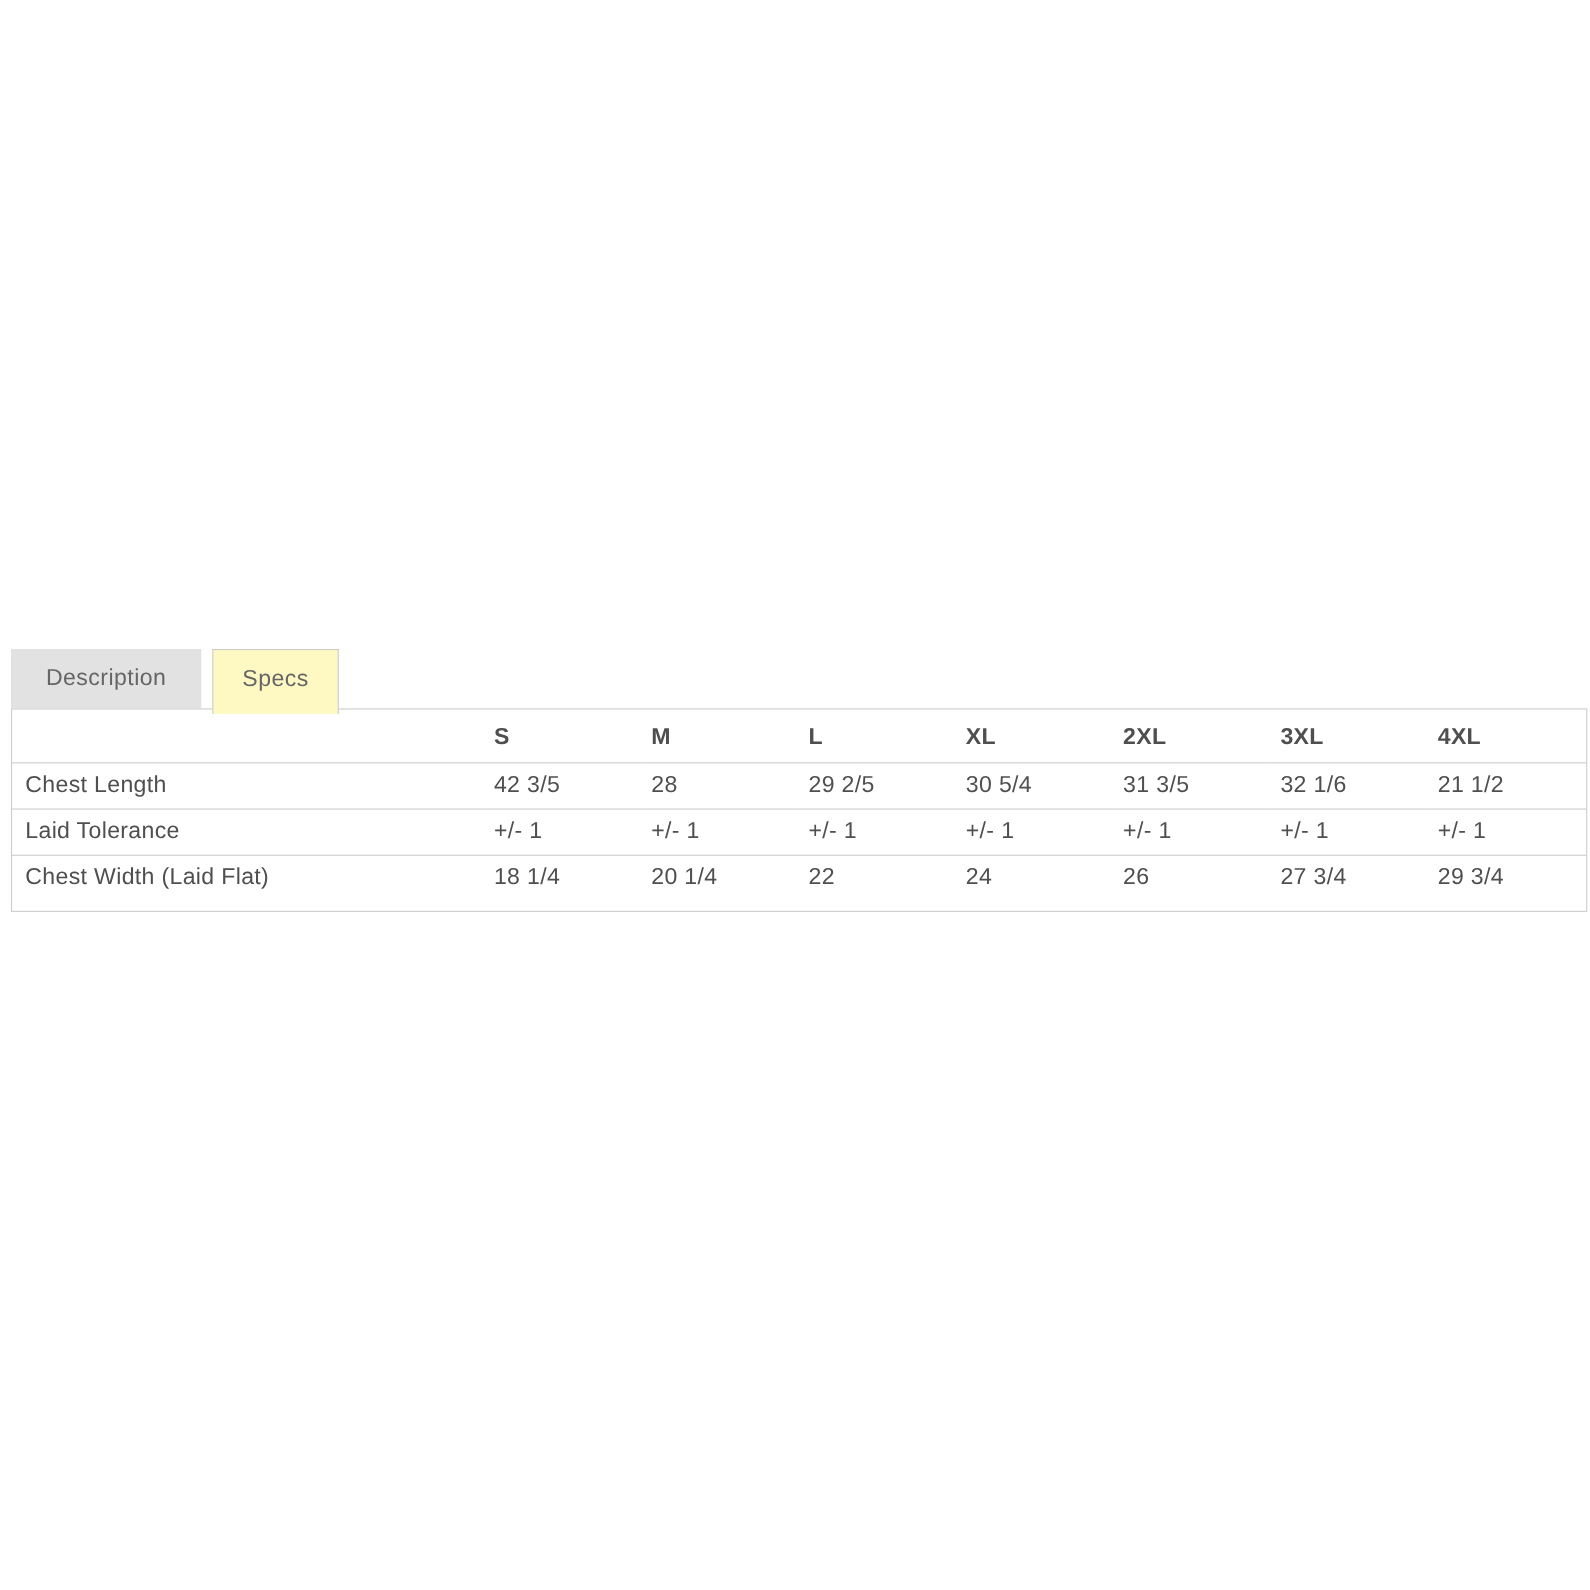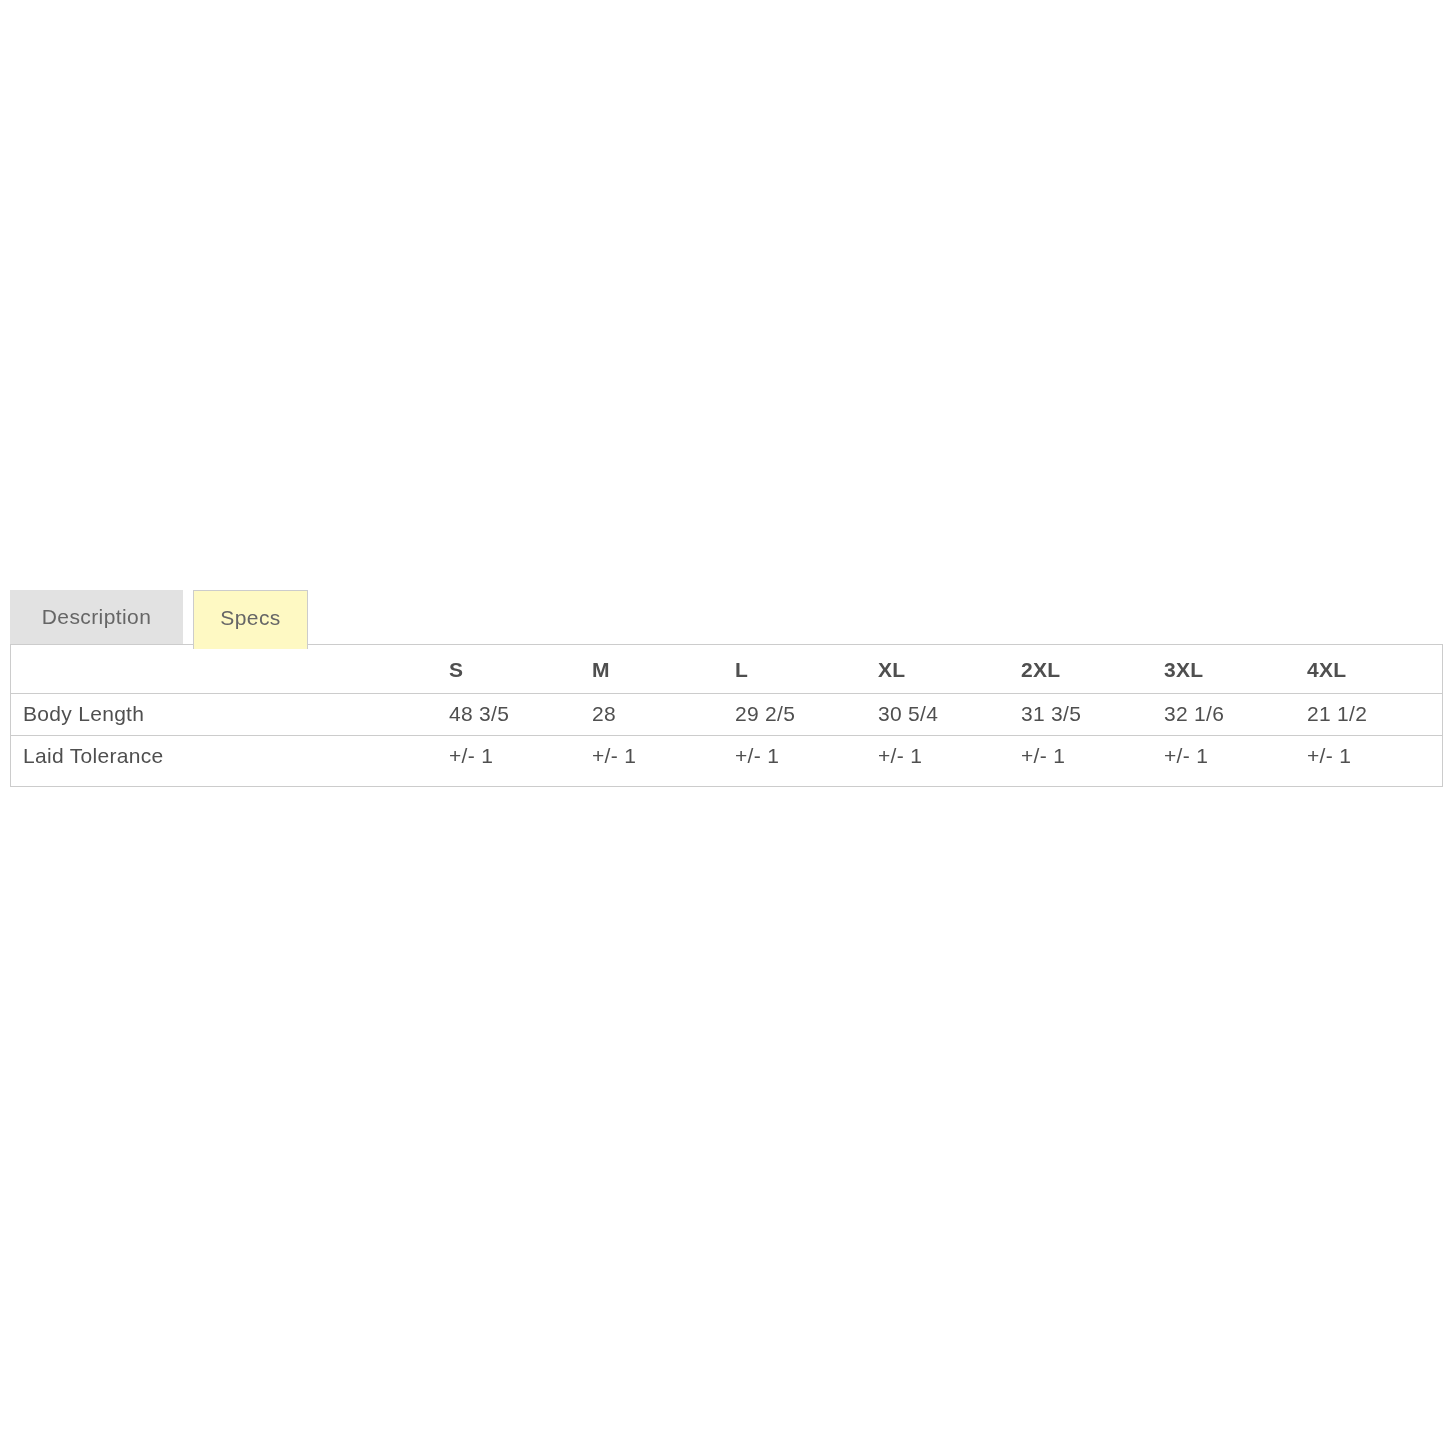--- a/index.html
+++ b/index.html
@@ -110,36 +110,46 @@
           <th>M</th>
           <th>L</th>
           <th>XL</th>
           <th>2XL</th>
           <th>3XL</th>
           <th>4XL</th>
         </tr>
       </thead>
       <tbody>
         <tr>
-          <td class="row-label">Body Length</td>
-          <td>48 3/5</td>
+          <td class="row-label">Chest Length</td>
+          <td>42 3/5</td>
           <td>28</td>
           <td>29 2/5</td>
           <td>30 5/4</td>
           <td>31 3/5</td>
           <td>32 1/6</td>
           <td>21 1/2</td>
         </tr>
         <tr>
           <td class="row-label">Laid Tolerance</td>
           <td>+/- 1</td>
           <td>+/- 1</td>
           <td>+/- 1</td>
           <td>+/- 1</td>
           <td>+/- 1</td>
           <td>+/- 1</td>
           <td>+/- 1</td>
         </tr>
+        <tr>
+          <td class="row-label">Chest Width (Laid Flat)</td>
+          <td>18 1/4</td>
+          <td>20 1/4</td>
+          <td>22</td>
+          <td>24</td>
+          <td>26</td>
+          <td>27 3/4</td>
+          <td>29 3/4</td>
+        </tr>
       </tbody>
     </table>
   </div>
 
 </div>
 
 </body></html>

